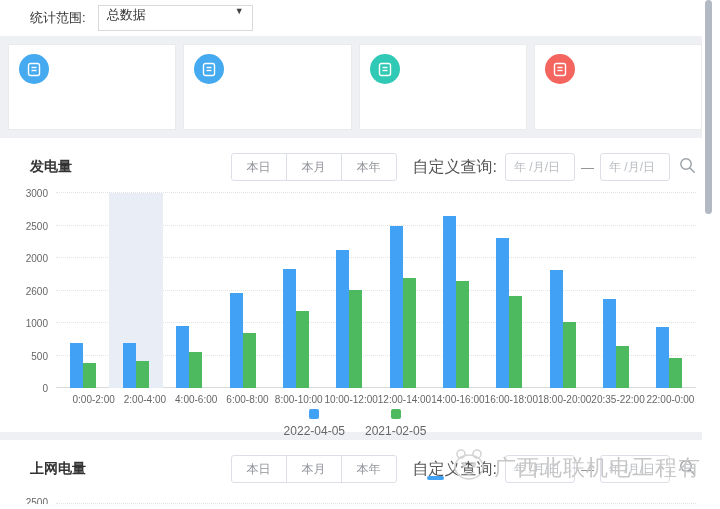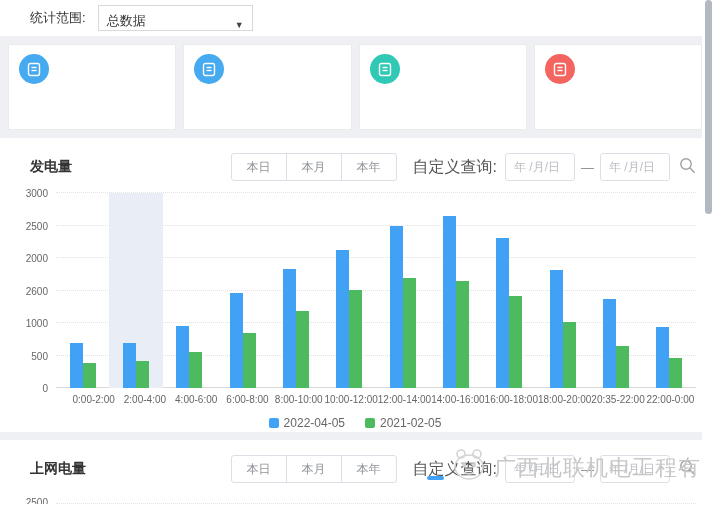--- a/index.html
+++ b/index.html
@@ -5,21 +5,21 @@
   * { margin:0; padding:0; box-sizing:border-box; }
   html,body { width:720px; height:509px; overflow:hidden; background:#fff;
               font-family:"Liberation Sans", sans-serif; }
   .page { position:relative; width:720px; height:509px; }
   .content { width:710px; }
 
   
   .topbar { background:#fff; height:36px; display:flex; align-items:center; padding-left:30px; }
   .topbar-label { font-size:13px; color:#333; }
   .select-box { margin-left:12px; width:155px; height:26px; border:1px solid #d9d9d9;
-                background:#fff; display:flex; align-items:flex-end; justify-content:space-between;
+                background:#fff; display:flex; align-items:flex-start; justify-content:space-between;
                 padding:0 8px; font-size:13px; color:#333; cursor:pointer; }
   .select-caret { font-size:9px; color:#444; }
 
   
   .cards-wrap { background:#eef0f3; padding:8px; }
   .cards { display:flex; gap:7px; }
   .card { flex:1; background:#fff; border:1px solid #ebebeb; height:86px; padding:9px 10px 6px; position:relative; }
   .card-head { display:flex; align-items:center; }
   .card-icon { width:30px; height:30px; border-radius:50%; display:flex; align-items:center; justify-content:center; flex-shrink:0; }
   .card-title { margin-left:9px; font-size:13px; font-weight:700; color:#4a4a4a; white-space:nowrap; }
@@ -54,21 +54,21 @@
   .grid-line.base { border-top:1px solid #d9d9d9; }
   .ytick { position:absolute; left:0; width:38px; text-align:right; font-size:10px; color:#666;
            transform:translateY(-50%); }
   .groups { position:absolute; left:46px; right:0; top:0; bottom:0; display:flex; }
   .bar-group { flex:1; display:flex; align-items:flex-end; justify-content:center; height:100%; }
   .bar-group.hl { background:#e9edf5; }
   .bar { width:13px; }
   .xlabels { display:flex; margin:6px 14px 0 68px; }
   .xlabel { flex:1; text-align:center; font-size:10px; color:#666; white-space:nowrap; }
   .legend { display:flex; justify-content:center; gap:20px; margin-top:9px; height:18px; align-items:center; }
-  .legend-item { display:flex; align-items:center; gap:5px; font-size:12px; color:#666; }
+  .legend-item { display:flex; align-items:center; gap:5px; font-size:12px; color:#666;flex-direction:column; }
   .legend-swatch { width:10px; height:10px; border-radius:2px; display:inline-block; }
 
   .separator { height:8px; background:#eef0f3; }
 
   
   .panel2 { height:64px; overflow:hidden; }
   .chart2-stub { margin:14px 14px 0 10px; position:relative; height:20px; }
   .chart2-tick { position:absolute; left:0; width:38px; text-align:right; font-size:10px; color:#666; top:0; }
   .chart2-line { position:absolute; left:46px; right:0; top:6px; border-top:1px dotted #e4e4e4; }
   .blue-dash { position:absolute; left:427px; top:36px; width:17px; height:4px;

